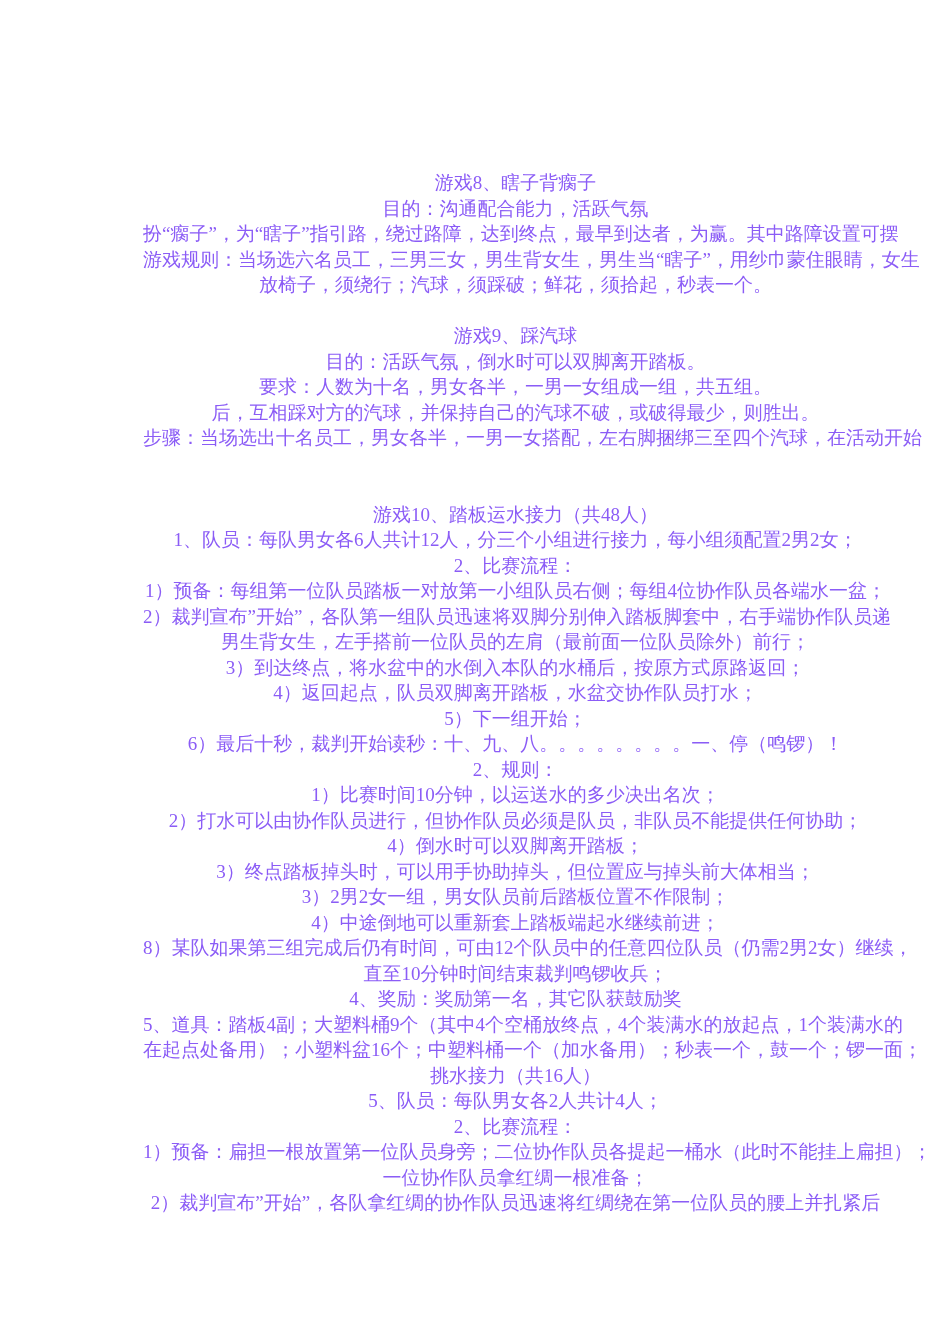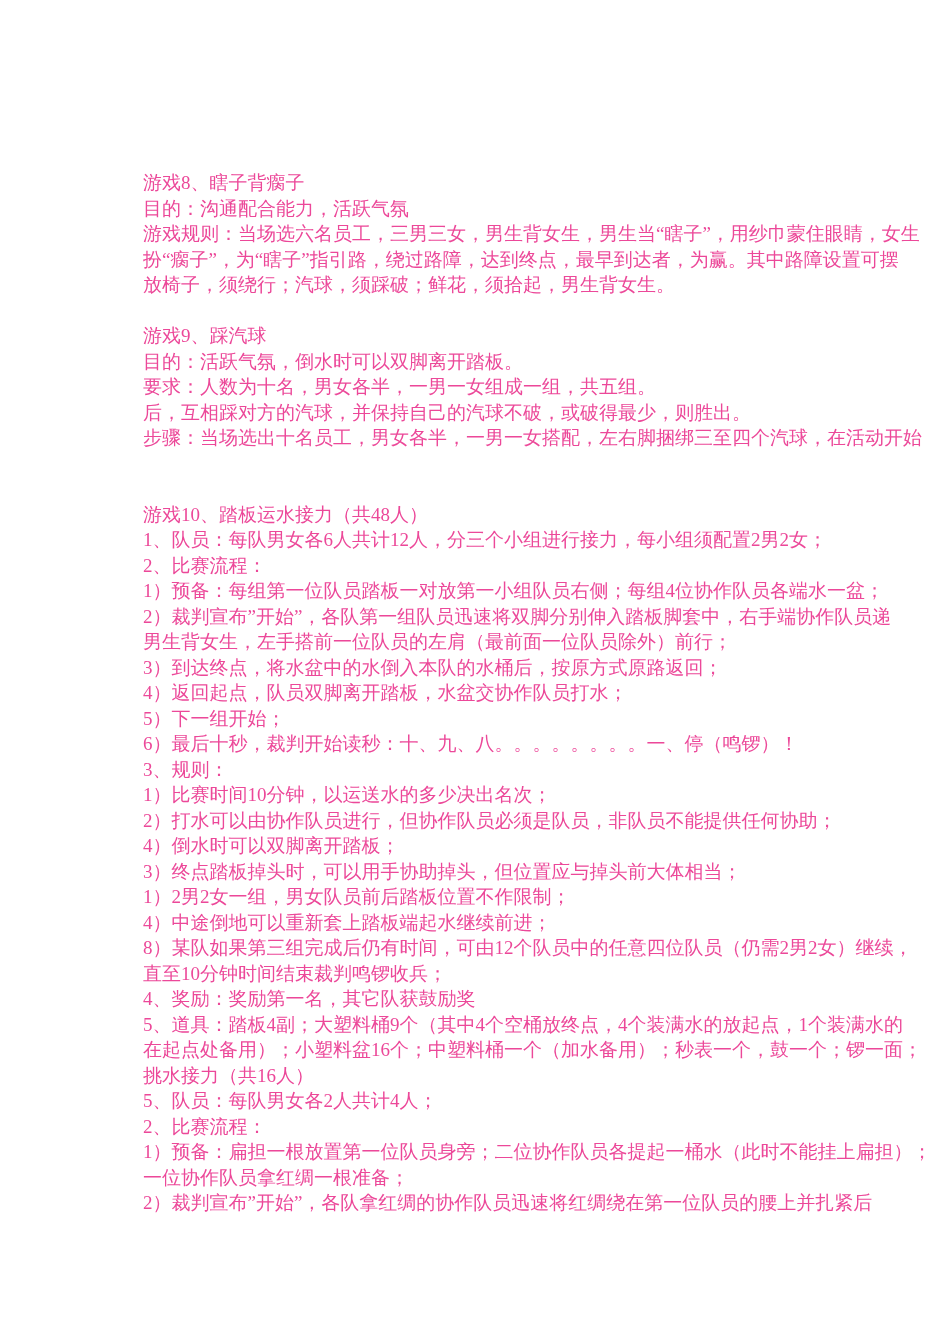--- a/index.html
+++ b/index.html
@@ -36,27 +36,27 @@
     white-space: nowrap;
     letter-spacing: 0;
   }
   .gap-1 { height: 25.5px; }
   .gap-2 { height: 51px; }
 </style>
 </head>
 <body style="background: rgb(255, 255, 255);">
 
 <div class="page">
-  <div class="doc" id="doc" style="color: #ec4899;">
+  <div class="doc" id="doc" style="color: #8b5cf6; text-align: center;">
       <div class="section">
         <div class="line">游戏8、瞎子背瘸子</div>
         <div class="line">目的：沟通配合能力，活跃气氛</div>
+        <div class="line">扮“瘸子”，为“瞎子”指引路，绕过路障，达到终点，最早到达者，为赢。其中路障设置可摆</div>
         <div class="line">游戏规则：当场选六名员工，三男三女，男生背女生，男生当“瞎子”，用纱巾蒙住眼睛，女生</div>
-        <div class="line">扮“瘸子”，为“瞎子”指引路，绕过路障，达到终点，最早到达者，为赢。其中路障设置可摆</div>
-        <div class="line">放椅子，须绕行；汽球，须踩破；鲜花，须拾起，男生背女生。</div>
+        <div class="line">放椅子，须绕行；汽球，须踩破；鲜花，须拾起，秒表一个。</div>
       </div>
       <div class="gap-1"></div>
       <div class="section">
         <div class="line">游戏9、踩汽球</div>
         <div class="line">目的：活跃气氛，倒水时可以双脚离开踏板。</div>
         <div class="line">要求：人数为十名，男女各半，一男一女组成一组，共五组。</div>
         <div class="line">后，互相踩对方的汽球，并保持自己的汽球不破，或破得最少，则胜出。</div>
         <div class="line">步骤：当场选出十名员工，男女各半，一男一女搭配，左右脚捆绑三至四个汽球，在活动开始</div>
       </div>
       <div class="gap-2"></div>
@@ -64,26 +64,26 @@
         <div class="line">游戏10、踏板运水接力（共48人）</div>
         <div class="line">1、队员：每队男女各6人共计12人，分三个小组进行接力，每小组须配置2男2女；</div>
         <div class="line">2、比赛流程：</div>
         <div class="line">1）预备：每组第一位队员踏板一对放第一小组队员右侧；每组4位协作队员各端水一盆；</div>
         <div class="line">2）裁判宣布”开始”，各队第一组队员迅速将双脚分别伸入踏板脚套中，右手端协作队员递</div>
         <div class="line">男生背女生，左手搭前一位队员的左肩（最前面一位队员除外）前行；</div>
         <div class="line">3）到达终点，将水盆中的水倒入本队的水桶后，按原方式原路返回；</div>
         <div class="line">4）返回起点，队员双脚离开踏板，水盆交协作队员打水；</div>
         <div class="line">5）下一组开始；</div>
         <div class="line">6）最后十秒，裁判开始读秒：十、九、八。。。。。。。。一、停（鸣锣）！</div>
-        <div class="line">3、规则：</div>
+        <div class="line">2、规则：</div>
         <div class="line">1）比赛时间10分钟，以运送水的多少决出名次；</div>
         <div class="line">2）打水可以由协作队员进行，但协作队员必须是队员，非队员不能提供任何协助；</div>
         <div class="line">4）倒水时可以双脚离开踏板；</div>
         <div class="line">3）终点踏板掉头时，可以用手协助掉头，但位置应与掉头前大体相当；</div>
-        <div class="line">1）2男2女一组，男女队员前后踏板位置不作限制；</div>
+        <div class="line">3）2男2女一组，男女队员前后踏板位置不作限制；</div>
         <div class="line">4）中途倒地可以重新套上踏板端起水继续前进；</div>
         <div class="line">8）某队如果第三组完成后仍有时间，可由12个队员中的任意四位队员（仍需2男2女）继续，</div>
         <div class="line">直至10分钟时间结束裁判鸣锣收兵；</div>
         <div class="line">4、奖励：奖励第一名，其它队获鼓励奖</div>
         <div class="line">5、道具：踏板4副；大塑料桶9个（其中4个空桶放终点，4个装满水的放起点，1个装满水的</div>
         <div class="line">在起点处备用）；小塑料盆16个；中塑料桶一个（加水备用）；秒表一个，鼓一个；锣一面；</div>
         <div class="line">挑水接力（共16人）</div>
         <div class="line">5、队员：每队男女各2人共计4人；</div>
         <div class="line">2、比赛流程：</div>
         <div class="line">1）预备：扁担一根放置第一位队员身旁；二位协作队员各提起一桶水（此时不能挂上扁担）；</div>

